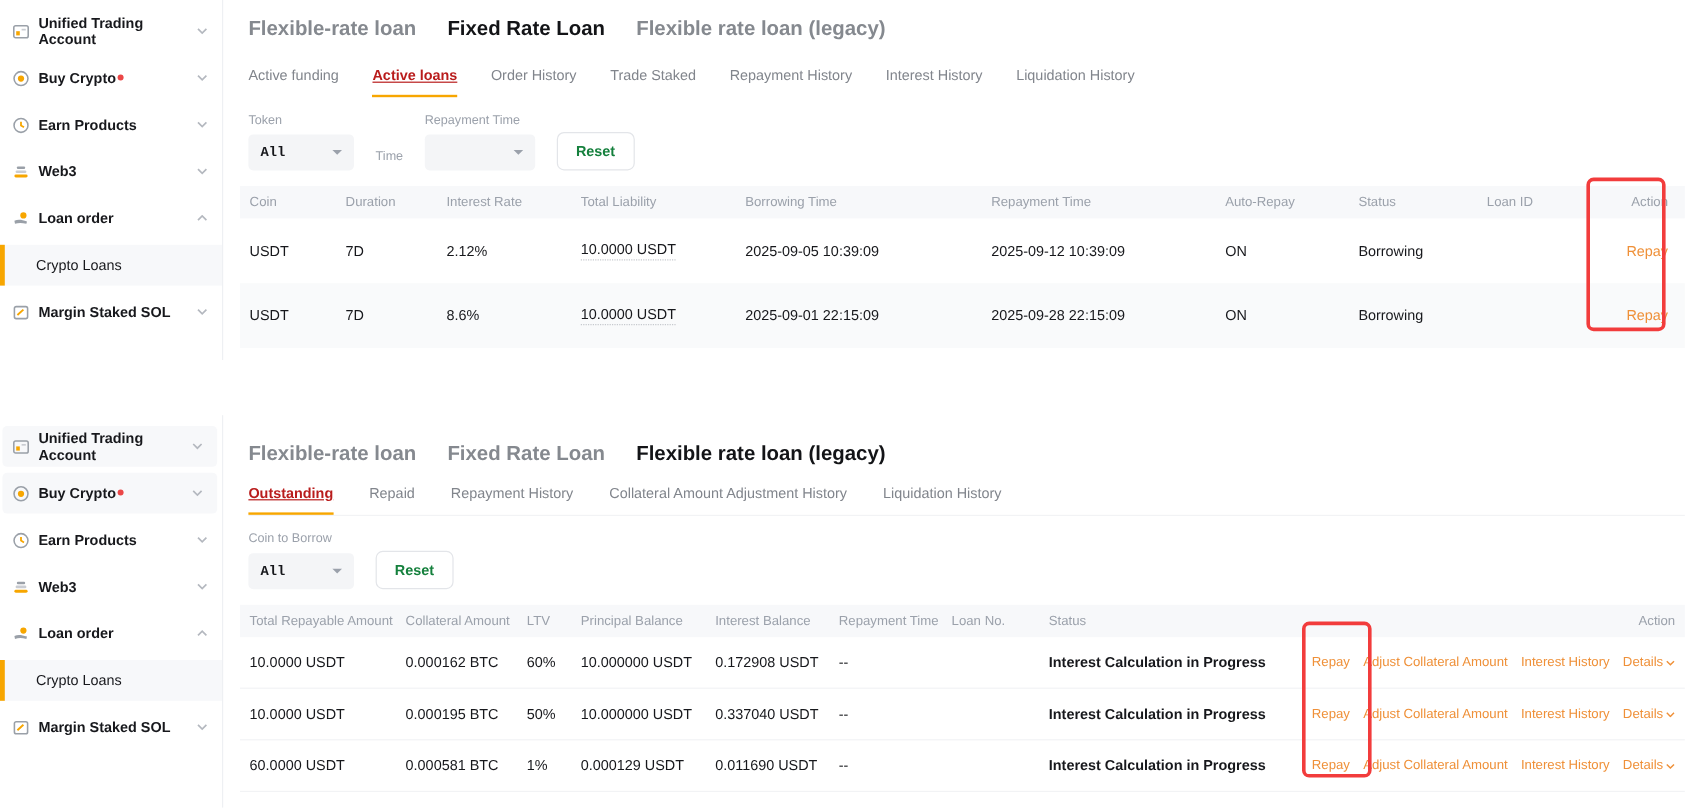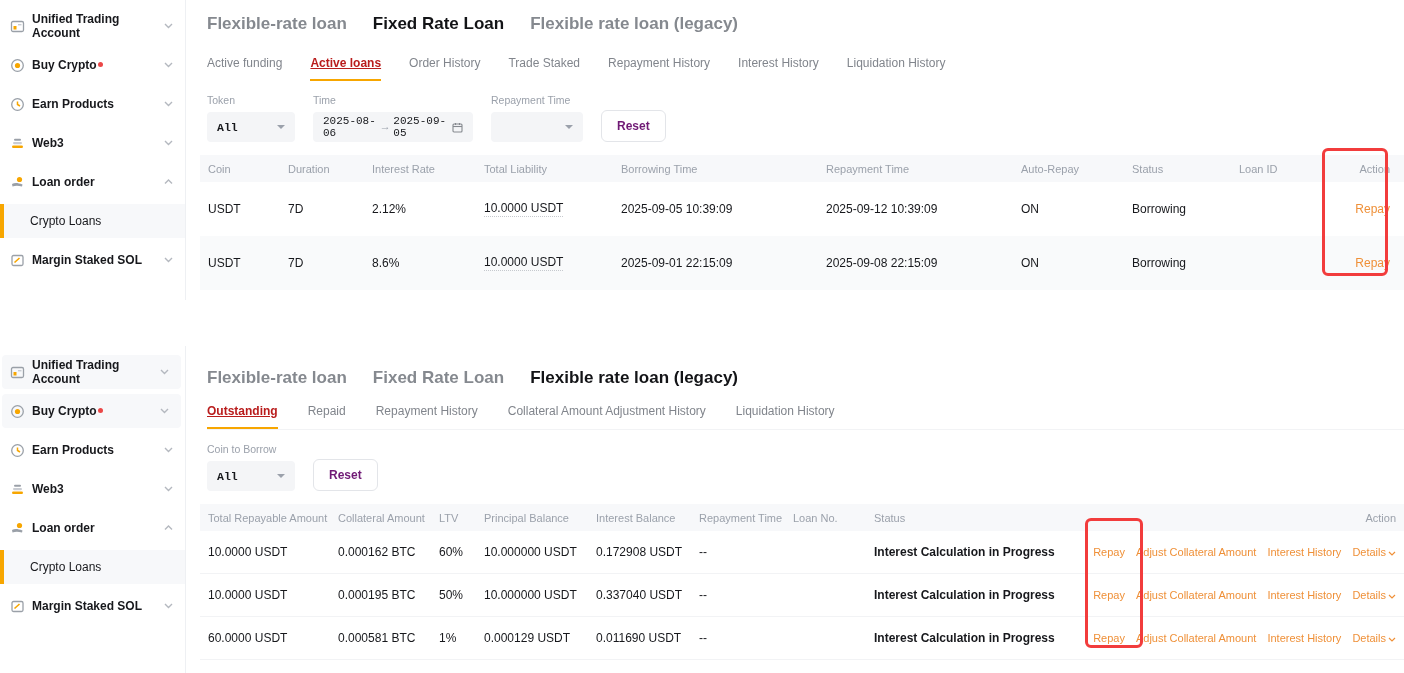--- a/index.html
+++ b/index.html
@@ -39,21 +39,21 @@
   .control { height:30px; background:#f4f5f7; border-radius:4px; display:flex; align-items:center;
              padding:0 10px; font-size:11.5px; font-weight:600; color:#17181c; cursor:pointer;font-family:Liberation Mono, monospace; }
   .control .caret { margin-left:auto; width:0; height:0; border-left:4px solid transparent;
                     border-right:4px solid transparent; border-top:4px solid #9ba1ab; }
   .w-token { width:88px; }
   .w-time  { width:160px; font-weight:500; font-size:11px; gap:5px; }
   .w-time .range-arrow { color:#9ba1ab; }
   .w-repay { width:92px; }
   .cal-icon { margin-left:auto; display:flex; }
   .reset-btn { height:32px; padding:0 15px; background:#fff; border:1px solid #e3e5e9; border-radius:6px;
-               font-size:12px; font-weight:700; color:#701a75; font-family:inherit; cursor:pointer; }
+               font-size:12px; font-weight:700; color:#15803d; font-family:inherit; cursor:pointer; }
 
   
   .tbl { margin-top:13px; }
   .tbl-header, .tbl-row { display:grid; align-items:center; padding-left:8px; }
   .tbl-header { height:27px; background:#f7f8fa; color:#9ba1ab; font-size:11px; }
   .tbl-row { font-size:12px; color:#17181c; }
   .grid-fixed  { grid-template-columns:80px 84px 112px 137px 205px 195px 111px 107px 108px 1fr; }
   .grid-legacy { grid-template-columns:130px 101px 45px 112px 103px 94px 81px 200px 1fr; }
   .panel-1 .tbl-row { height:54px; }
   .panel-1 .tbl-row.alt { background:#f9fafb; }
@@ -205,33 +205,20 @@
     <div class="filters">
       <div class="fgroup">
         <div class="flabel">Token</div>
         <div class="control w-token">
           <span>All</span>
           <span class="caret"></span>
         </div>
       </div>
       <div class="fgroup">
         <div class="flabel">Time</div>
-        <div class="control w-time">
-          <span>2025-08-06</span>
-          <span class="range-arrow">→</span>
-          <span>2025-09-05</span>
-          <span class="cal-icon">
-            <svg width="11" height="11" viewBox="0 0 11 11">
-                <rect x="1" y="2" width="9" height="8" rx="1" fill="none" stroke="#85898f" stroke-width="1.1"></rect>
-                <line x1="1" y1="4.5" x2="10" y2="4.5" stroke="#85898f" stroke-width="1.1"></line>
-                <line x1="3.5" y1="1" x2="3.5" y2="3" stroke="#85898f" stroke-width="1.1"></line>
-                <line x1="7.5" y1="1" x2="7.5" y2="3" stroke="#85898f" stroke-width="1.1"></line>
-              </svg>
-          </span>
-        </div>
       </div>
       <div class="fgroup">
         <div class="flabel">Repayment Time</div>
         <div class="control w-repay">
           <span></span>
           <span class="caret"></span>
         </div>
       </div>
       <button class="reset-btn">Reset</button>
     </div>
@@ -262,21 +249,21 @@
         <span><span class="blur-block"></span></span>
         <span class="cell-action"><span class="link">Repay</span></span>
       </div>
 
       <div class="tbl-row grid-fixed alt">
         <span>USDT</span>
         <span>7D</span>
         <span>8.6%</span>
         <span><span class="dashed-u">10.0000 USDT</span></span>
         <span>2025-09-01 22:15:09</span>
-        <span>2025-09-08 22:15:09</span>
+        <span>2025-09-28 22:15:09</span>
         <span>ON</span>
         <span>Borrowing</span>
         <span><span class="blur-block blur-shift"></span></span>
         <span class="cell-action"><span class="link">Repay</span></span>
       </div>
     </div>
   </main>
 
   <div class="hl-box hl-fixed"></div>
 </section>

